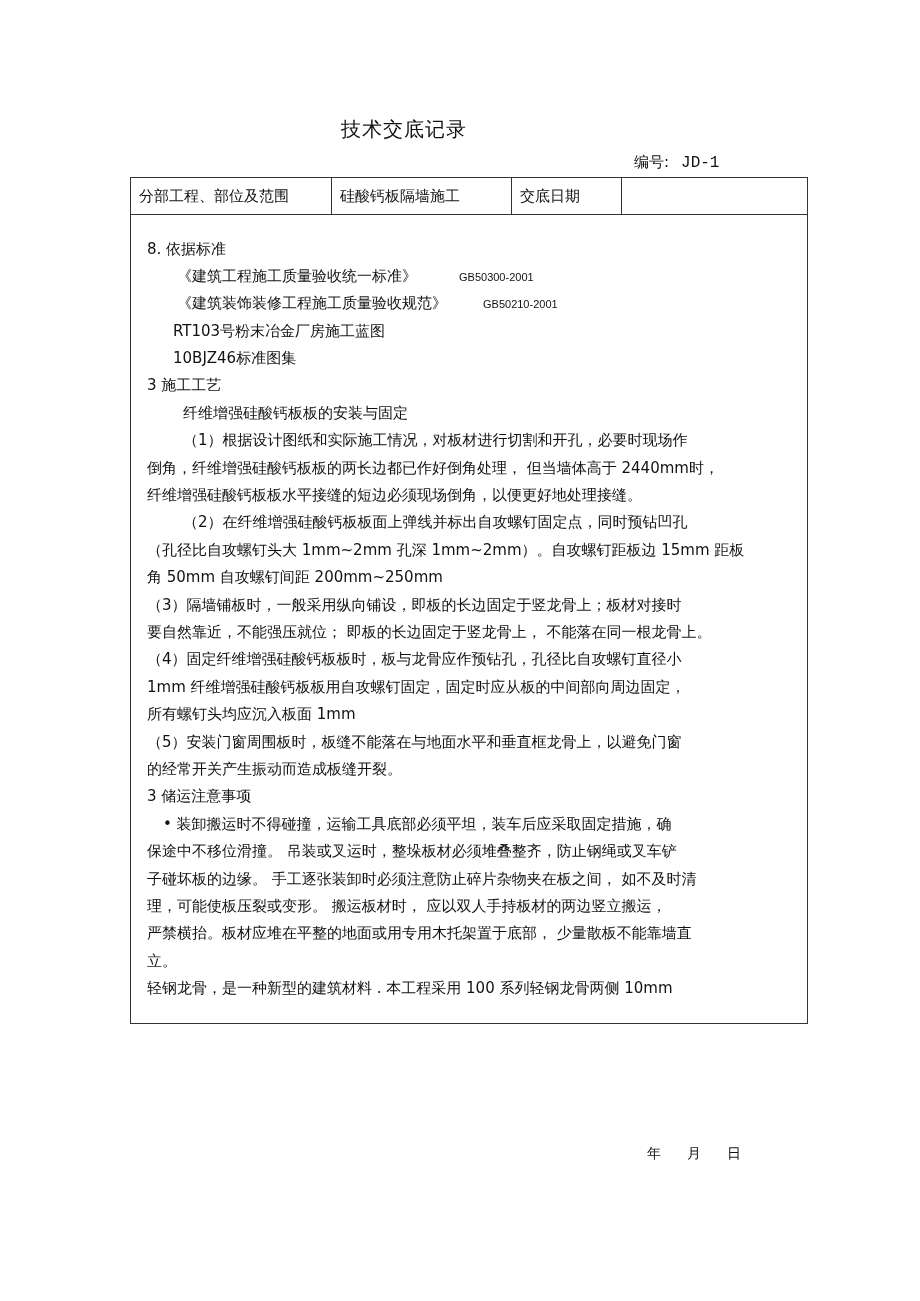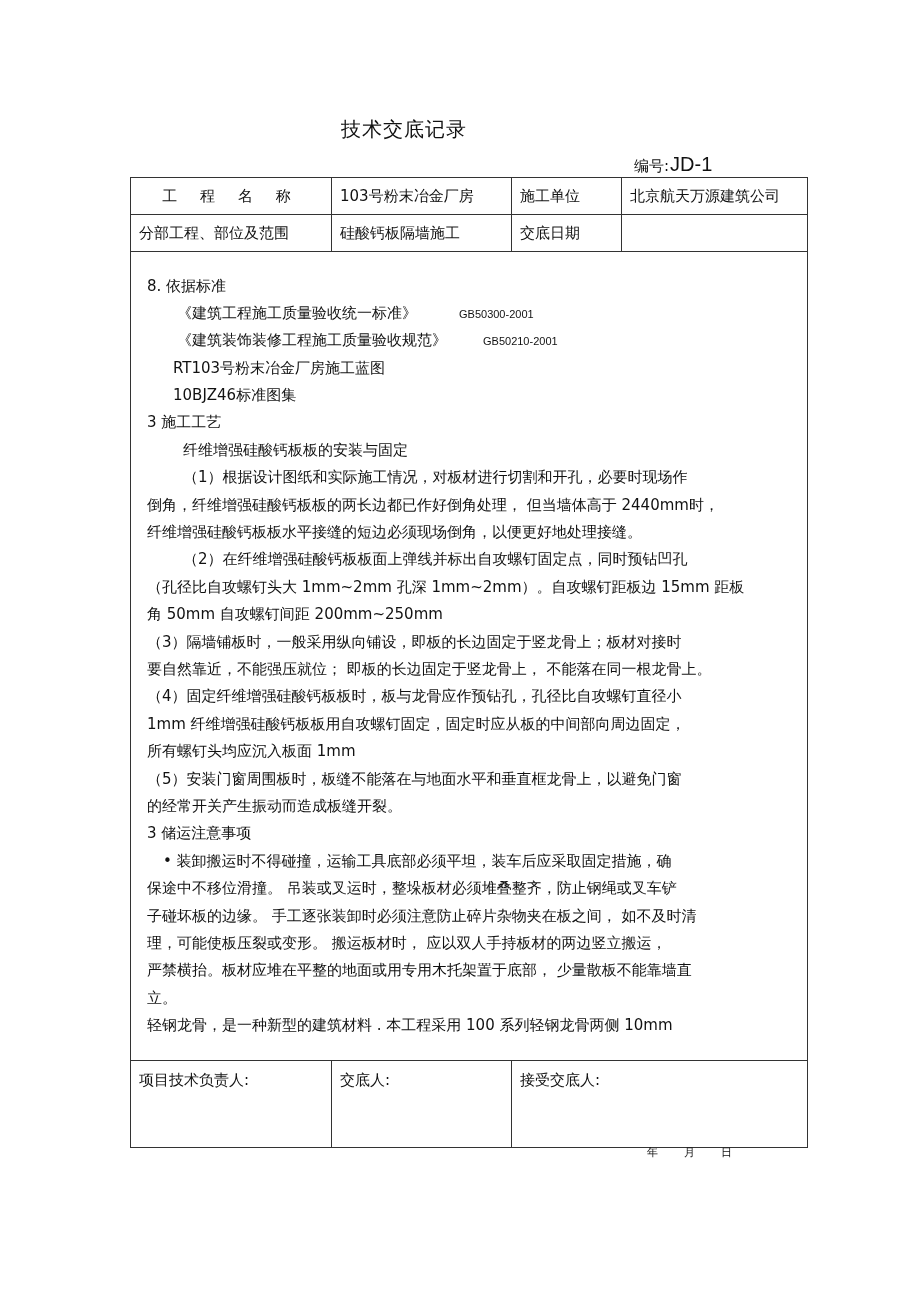--- a/index.html
+++ b/index.html
@@ -8,21 +8,21 @@
     font-family: "DejaVu Sans", "Liberation Sans", sans-serif;
     color: #111111;
   }
   .title {
     position: absolute; left: 0; width: 808px; top: 116px;
     text-align: center; font-size: 20px; letter-spacing: 1px;
   }
   .docno {
     position: absolute; left: 634px; top: 153px; font-size: 15px;
   }
-  .docno .num { font-family: Liberation Sans, sans-serif; font-size: 20px; margin-left: 1px; }
+  .docno .num { font-family: Liberation Mono, monospace; font-size: 16px; margin-left: 12px; }
   table.main {
     position: absolute; left: 130px; top: 177px; width: 677px;
     border-collapse: collapse; table-layout: fixed;
   }
   table.main td {
     border: 1px solid #333333; padding: 0 8px; font-size: 15px;
     vertical-align: middle; white-space: nowrap; overflow: hidden;
   }
   tr.hrow td { height: 36px; }
   td.spaced { text-align: center; letter-spacing: 9px; }
@@ -36,46 +36,40 @@
     padding-left: 8px;
   }
   .lat { font-family: "Liberation Sans", sans-serif; font-size: 11px; }
   .ind1 { padding-left: 38px; }
   .ind2 { padding-left: 34px; }
   .ind3 { padding-left: 44px; }
   .ind4 { padding-left: 24px; }
   .gap { display: inline-block; }
   tr.frow td { height: 76px; vertical-align: top; padding-top: 10px; white-space: nowrap; }
   .date-line {
-    position: absolute; left: 647px; top: 1145px; font-size: 11px; word-spacing: 0;
+    position: absolute; left: 647px; top: 1145px; font-size: 14px; word-spacing: 0;
   }
   .date-line span { margin-right: 26px; }
 </style>
 </head>
 <body>
 
 <div class="title">技术交底记录</div>
 <div class="docno">
   <span>编号:</span><span class="num">JD-1</span>
 </div>
 
 <table class="main">
   <colgroup>
     <col style="width:201px">
       <col style="width:180px">
       <col style="width:110px">
       <col style="width:186px">
   </colgroup>
   <tbody>
-      <tr class="hrow">
-    <td class="spaced">工 程 名 称</td>
-    <td>103号粉末冶金厂房</td>
-    <td class="thick-l">施工单位</td>
-    <td class="small">北京航天万源建筑公司</td>
-  </tr>
   <tr class="hrow">
     <td>分部工程、部位及范围</td>
     <td>硅酸钙板隔墙施工</td>
     <td class="thick-l">交底日期</td>
     <td></td>
   </tr>
   <tr>
     <td colspan="4" class="body-cell">
       <div class="line">8.  依据标准</div>
       <div class="line ind1">
@@ -104,23 +98,18 @@
       <div class="line">3 储运注意事项</div>
       <div class="line ind4">•   装卸搬运时不得碰撞，运输工具底部必须平坦，装车后应采取固定措施，确</div>
       <div class="line">保途中不移位滑撞。     吊装或叉运时，整垛板材必须堆叠整齐，防止钢绳或叉车铲</div>
       <div class="line">子碰坏板的边缘。  手工逐张装卸时必须注意防止碎片杂物夹在板之间，        如不及时清</div>
       <div class="line">理，可能使板压裂或变形。          搬运板材时，  应以双人手持板材的两边竖立搬运，</div>
       <div class="line">严禁横抬。板材应堆在平整的地面或用专用木托架置于底部，        少量散板不能靠墙直</div>
       <div class="line">立。</div>
       <div class="line">轻钢龙骨，是一种新型的建筑材料    .  本工程采用  100 系列轻钢龙骨两侧   10mm</div>
     </td>
   </tr>
-  <tr class="frow">
-    <td>项目技术负责人:</td>
-    <td>交底人:</td>
-    <td colspan="2" class="thick-l">接受交底人:</td>
-  </tr>
 </tbody>
   </table>
 
 <div class="date-line">
   <span>年</span><span>月</span><span>日</span>
 </div>
 
 </body></html>

